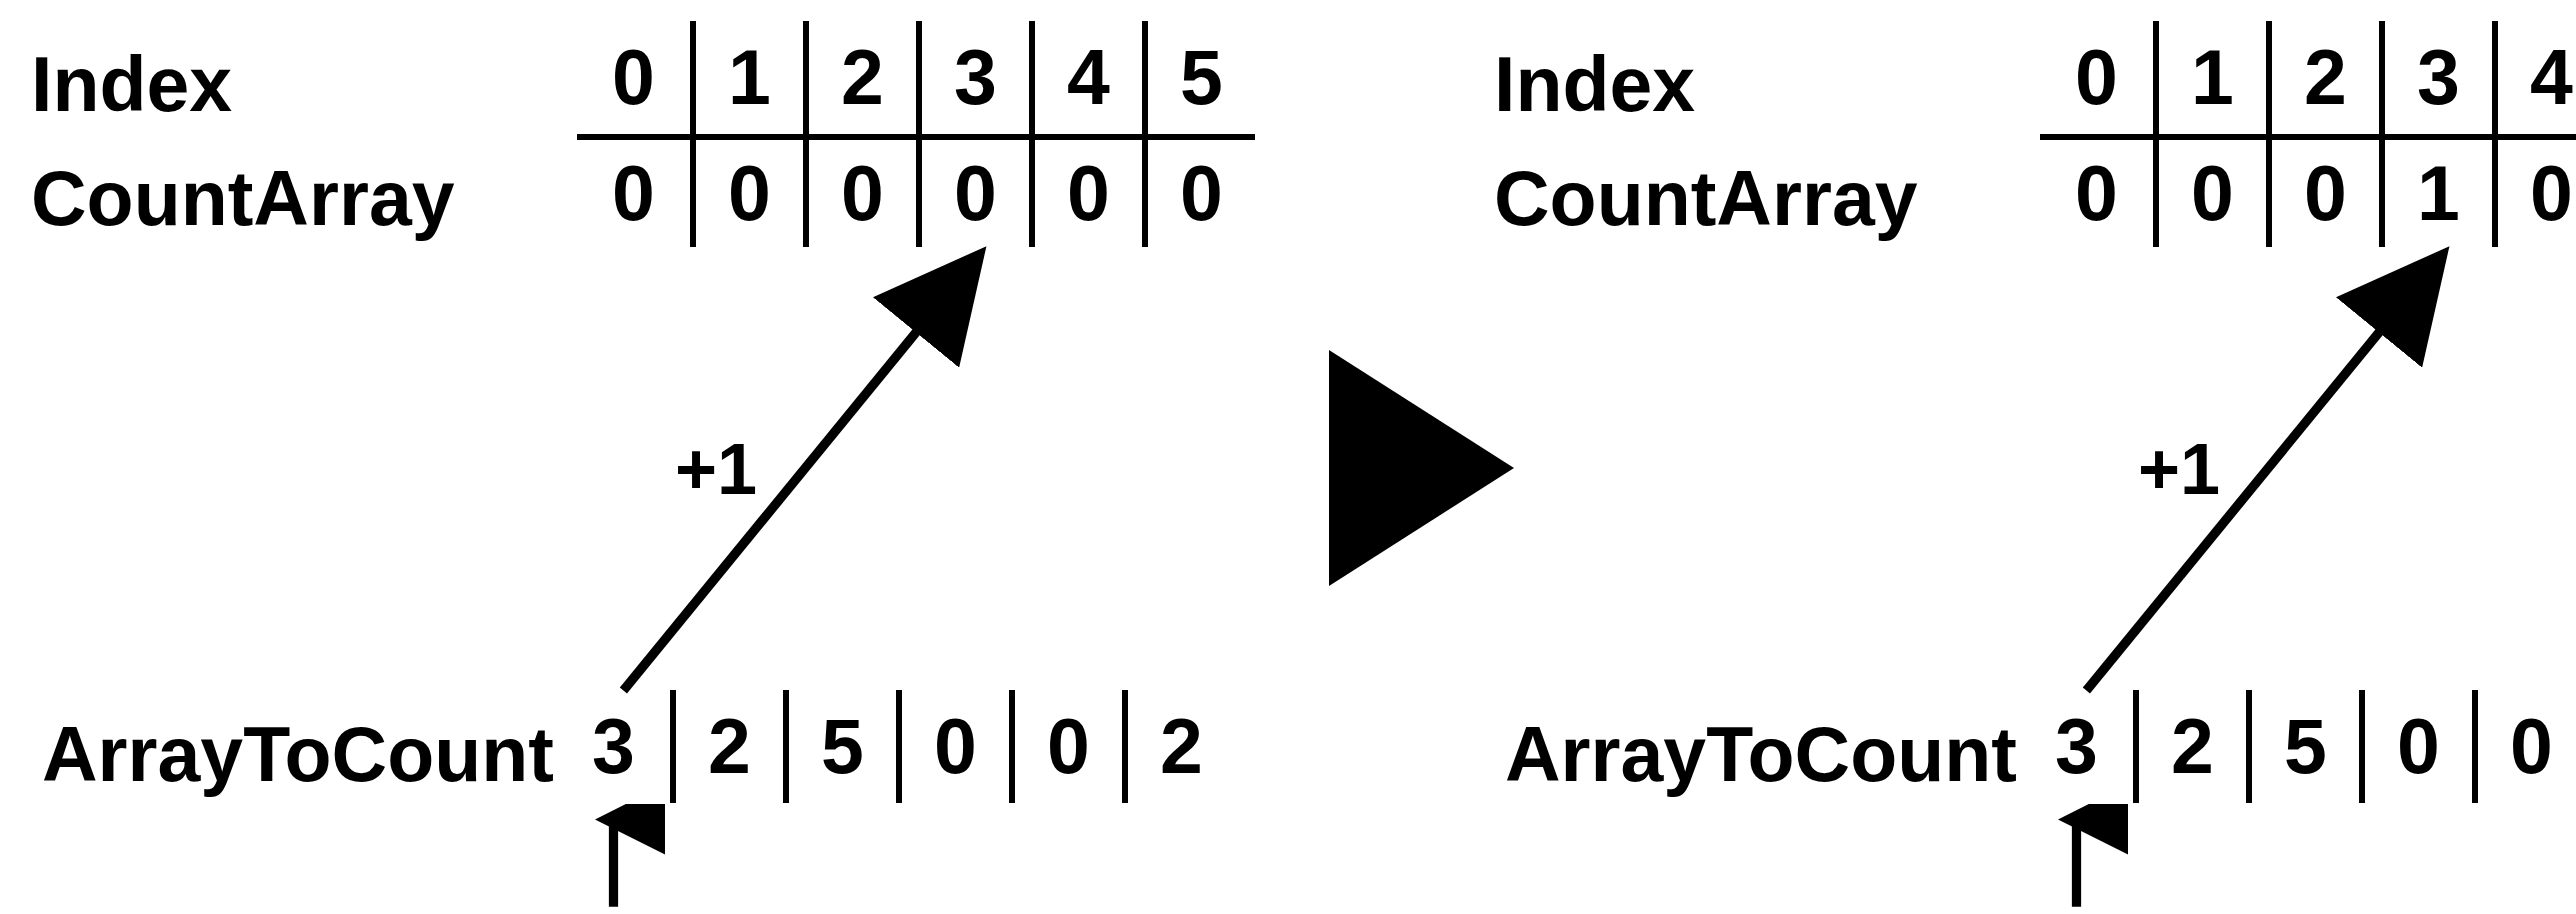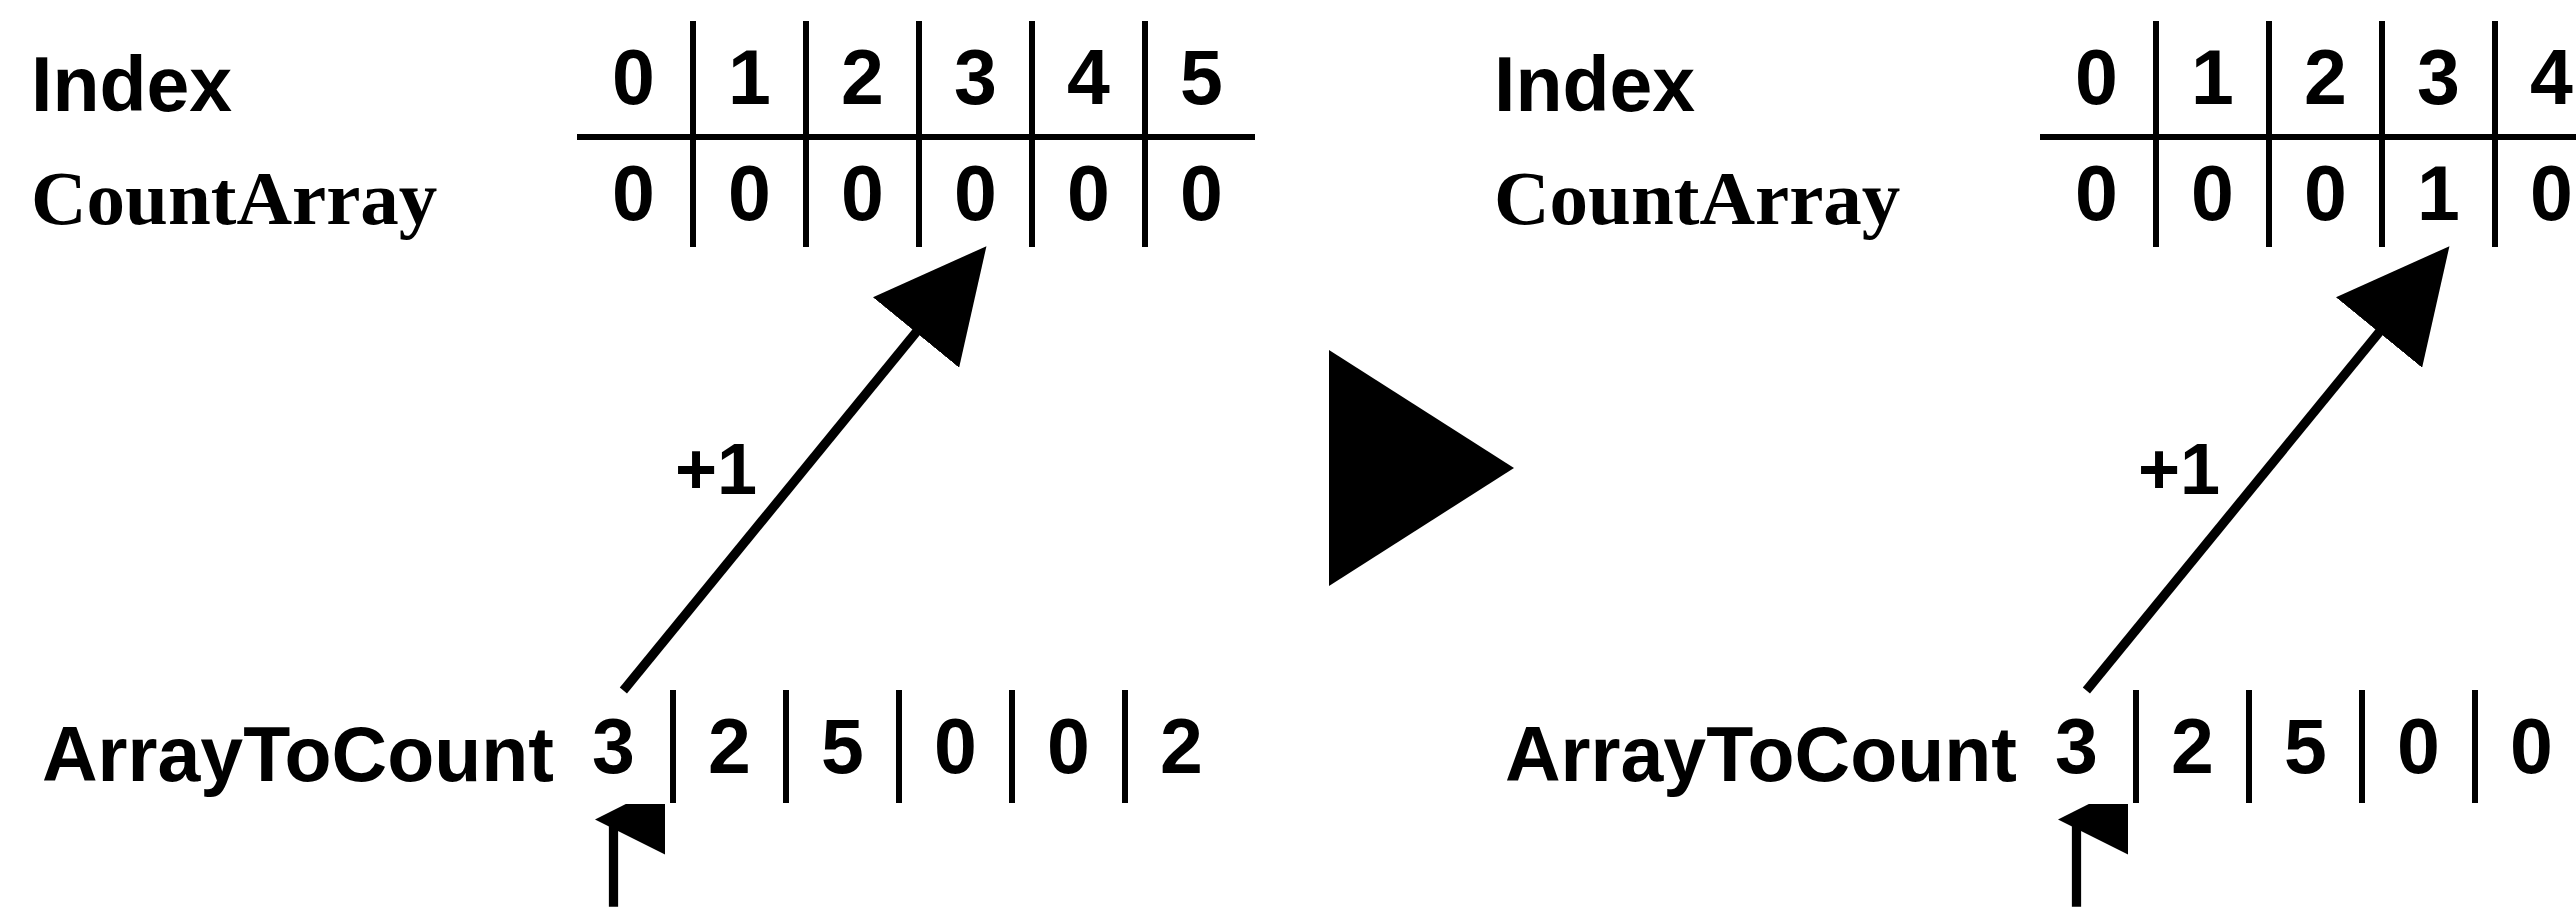--- a/index.html
+++ b/index.html
@@ -23,21 +23,21 @@
   }
   .panel.left  { left: 31px; }
   .panel.right { left: 1494px; }
 
   .label {
     position: absolute;
     font-size: 77px;
     line-height: 1;
   }
   .label.index       { left: 0; top: 46px; }
-  .label.countarray  { left: 0; top: 160px; font-family: Liberation Serif, serif; }
+  .label.countarray  { left: 0; top: 160px; }
   .label.arraytocount{ left: 0; top: 716px; margin-left: 11px; }
 
   .table {
     position: absolute;
     left: 546px;
     border: none;
   }
   .row { display: flex; }
   .cell {
     width: 113px;

